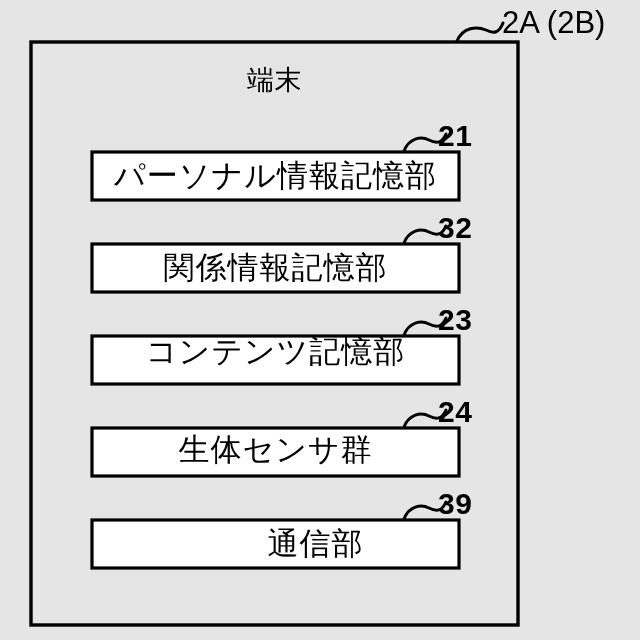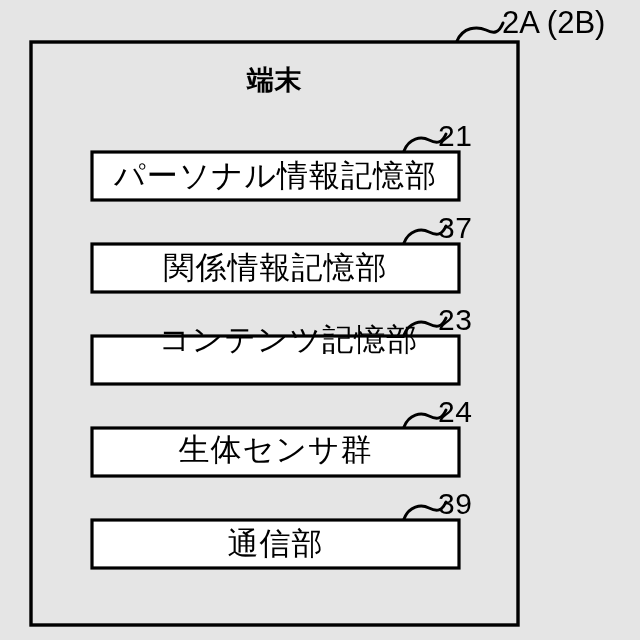--- a/index.html
+++ b/index.html
@@ -53,38 +53,38 @@
   .fig-title {
     position: absolute;
     left: 31px;
     top: 64px;
     width: 487px;
     text-align: center;
     font-size: 27px;
     line-height: 32px;
     letter-spacing: 0.5px;
     white-space: nowrap;
-    font-weight: bold;
   }
   .unit-label {
     position: absolute;
     display: flex;
     align-items: center;
     justify-content: center;
     font-size: 31px;
     line-height: 30px;
     letter-spacing: 1px;
     white-space: nowrap;
   }
   .ref-number {
     position: absolute;
     font-size: 30px;
     line-height: 32px;
     letter-spacing: 0.5px;
     white-space: nowrap;
+    font-weight: bold;
   }
   .assembly-ref {
     position: absolute;
     left: 502px;
     top: 6px;
     font-size: 31px;
     line-height: 34px;
     letter-spacing: 0px;
     white-space: nowrap;
   }
@@ -116,25 +116,25 @@
   <div class="text-layer">
 
     <div class="assembly-ref">2A (2B)</div>
 
     <div class="fig-title">端末</div>
 
     <div class="unit-label" style="left:92px; top:152px; width:367px; height:48px;">パーソナル情報記憶部</div>
     <div class="ref-number" style="left:438px; top:120px;">21</div>
 
     <div class="unit-label" style="left:92px; top:244px; width:367px; height:48px;">関係情報記憶部</div>
-    <div class="ref-number" style="left:438px; top:212px;">37</div>
+    <div class="ref-number" style="left:438px; top:212px;">32</div>
 
-    <div class="unit-label" style="left:92px; top:324px; width:367px; height:31px;margin-left:13px;">コンテンツ記憶部</div>
+    <div class="unit-label" style="left:92px; top:336px; width:367px; height:31px;">コンテンツ記憶部</div>
     <div class="ref-number" style="left:438px; top:304px;">23</div>
 
     <div class="unit-label" style="left:92px; top:428px; width:367px; height:44px;">生体センサ群</div>
     <div class="ref-number" style="left:438px; top:396px;">24</div>
 
-    <div class="unit-label" style="left:92px; top:520px; width:367px; height:48px;">通信部</div>
+    <div class="unit-label" style="left:92px; top:520px; width:367px; height:48px;padding-left:40px;">通信部</div>
     <div class="ref-number" style="left:438px; top:488px;">39</div>
 
   </div>
 </div>
 
 </body></html>

